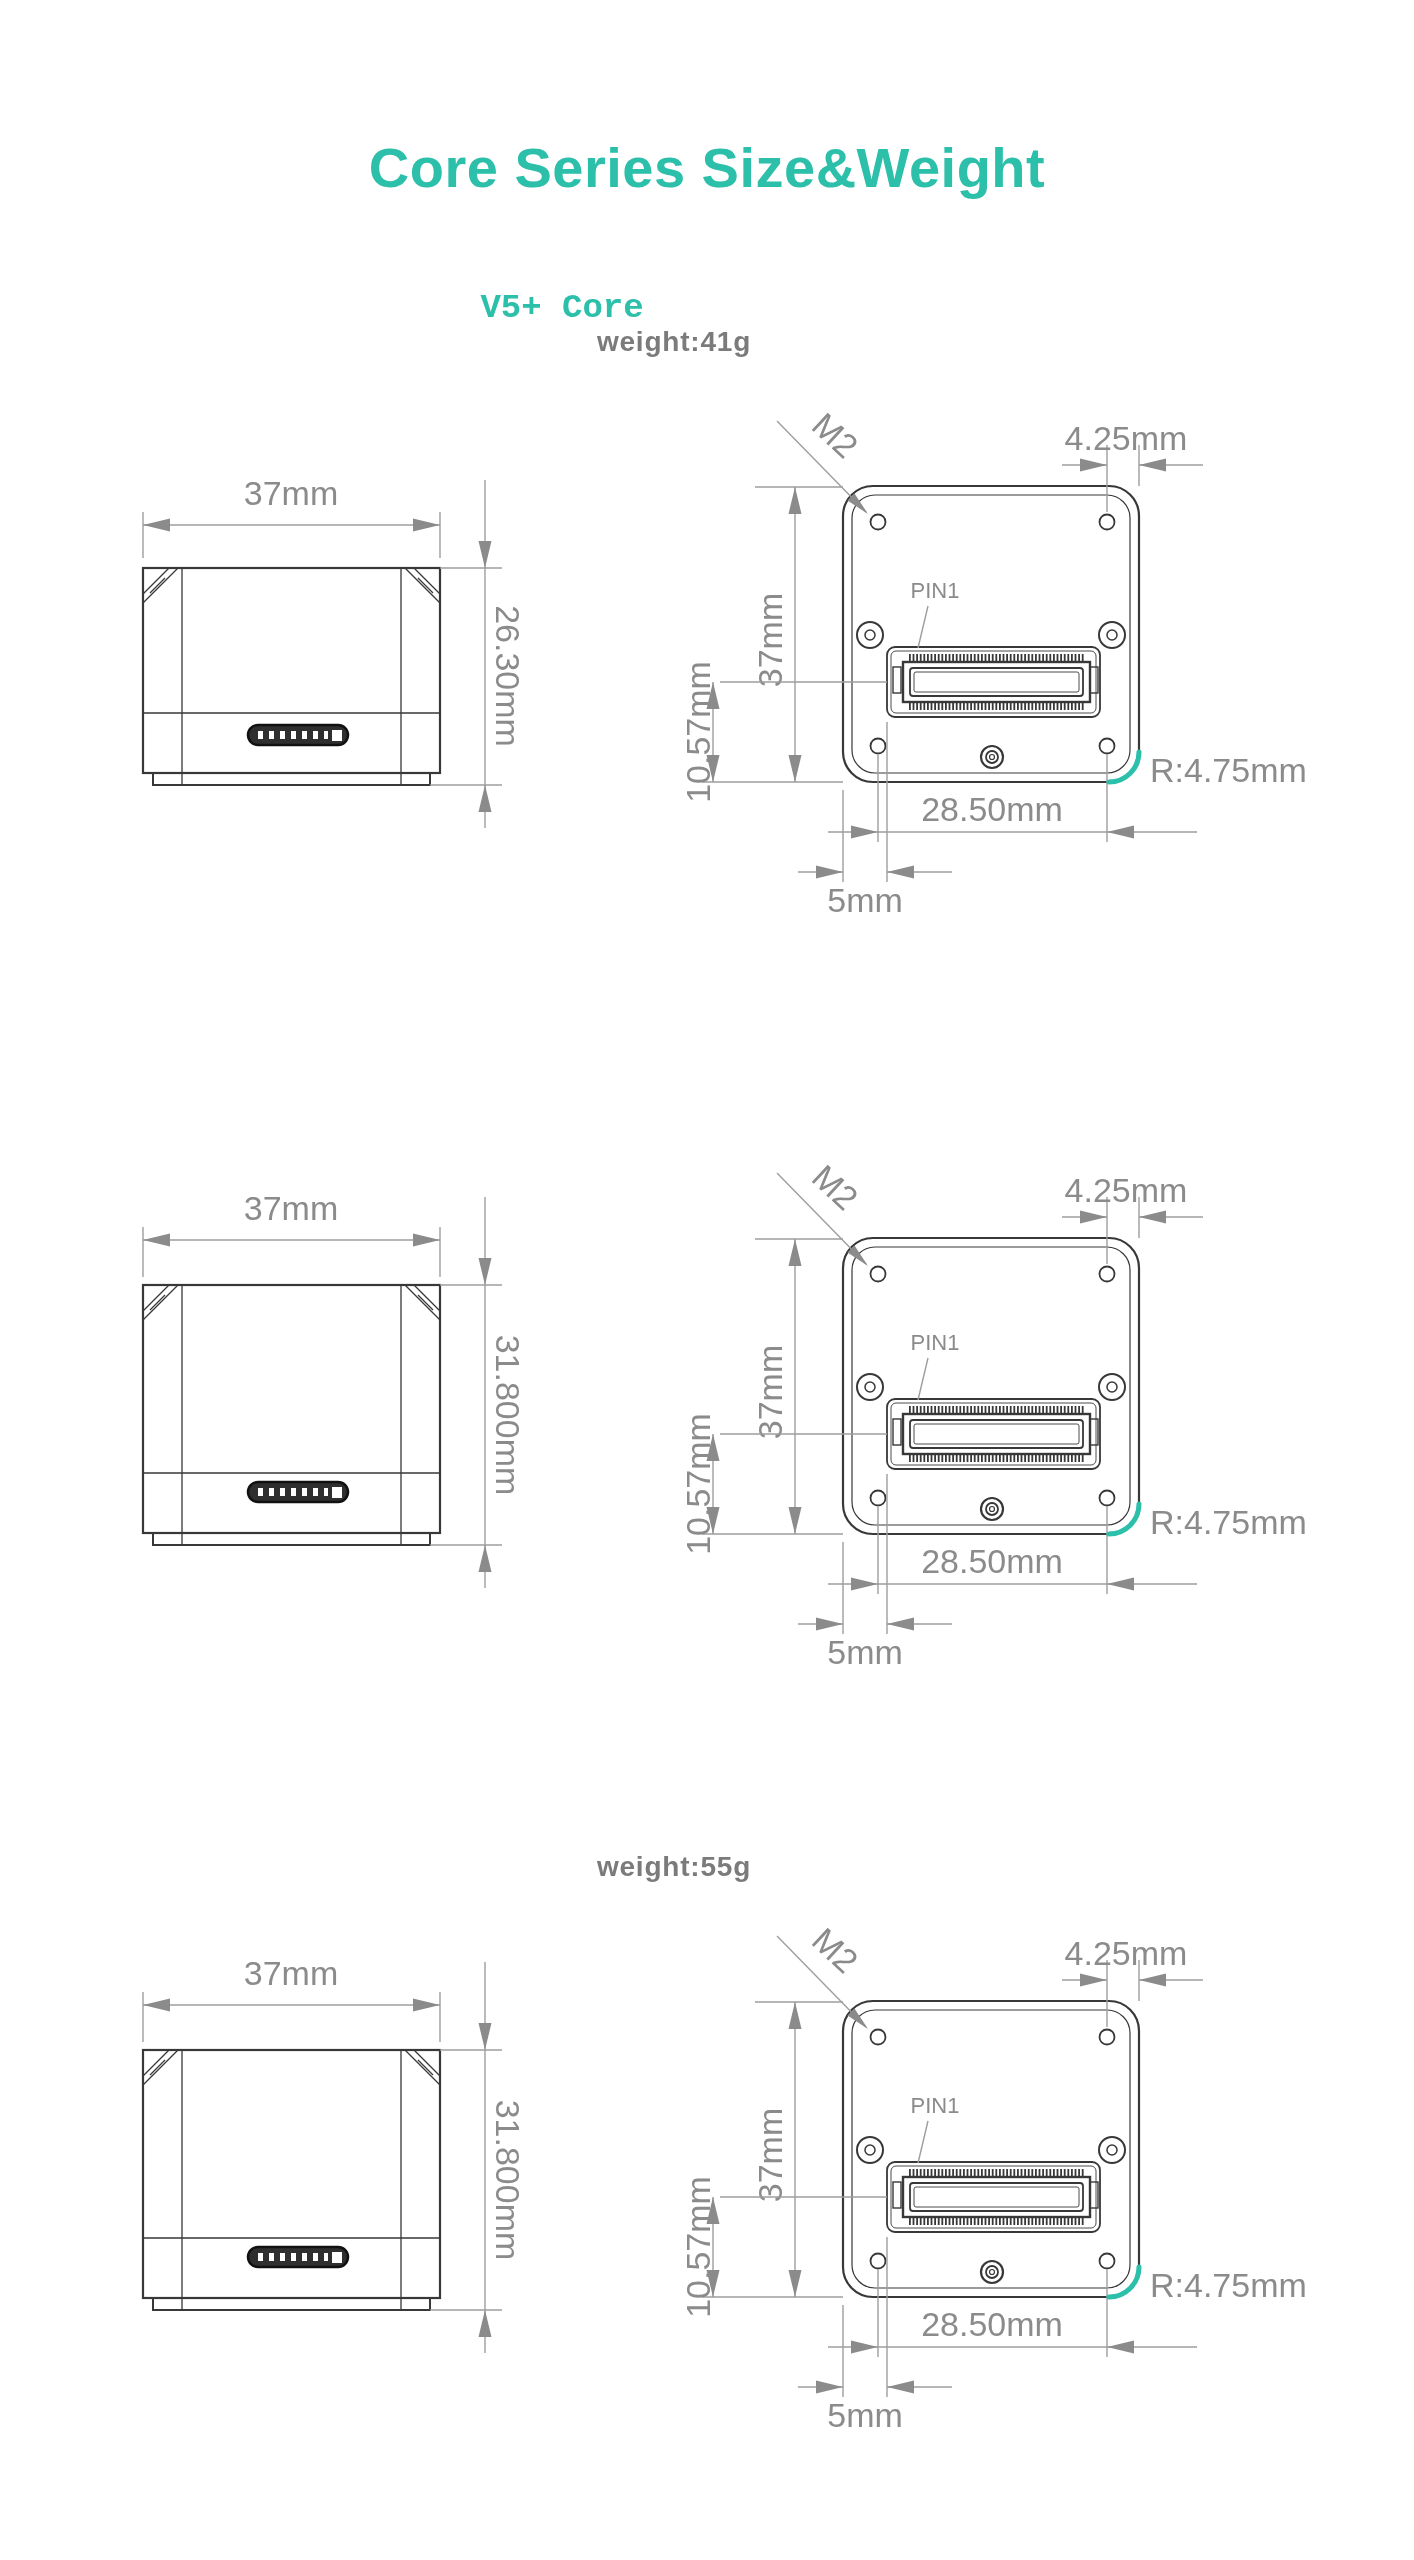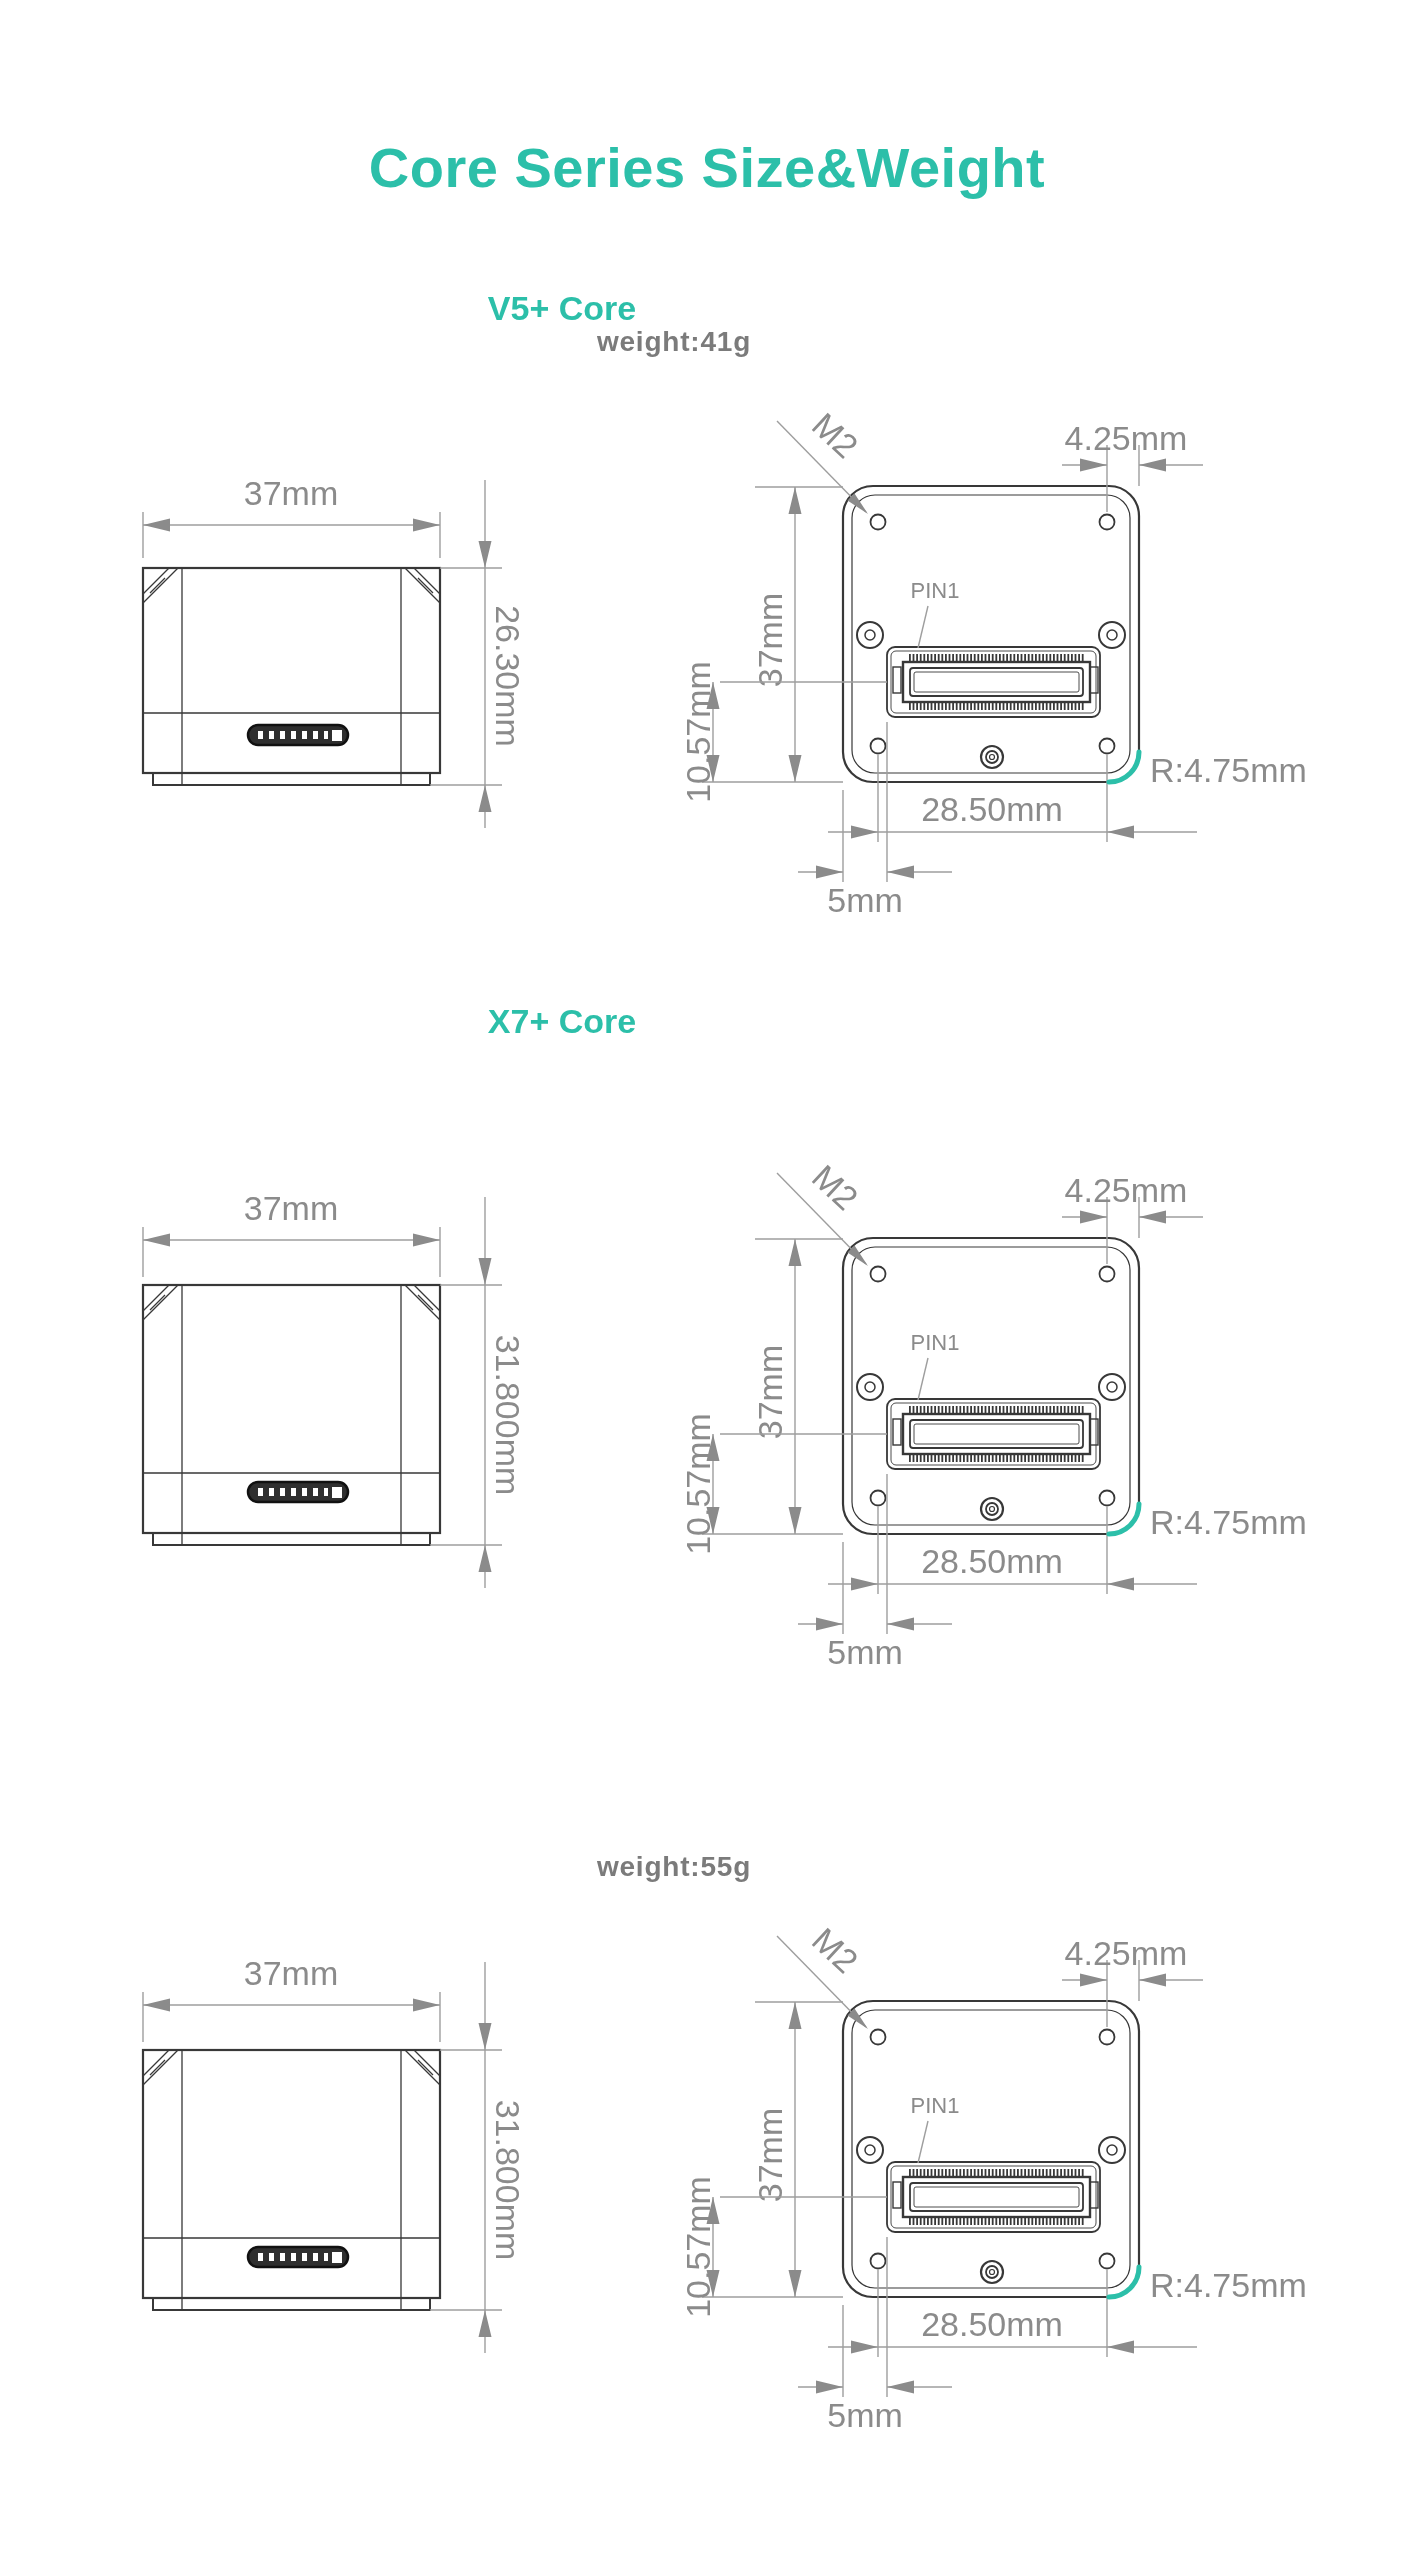--- a/index.html
+++ b/index.html
@@ -6,21 +6,21 @@
   .canvas{
     position:relative;width:1414px;height:2560px;background:#ffffff;
     font-family:"Liberation Sans", sans-serif;overflow:hidden;
   }
   .page-title{
     position:absolute;left:0;top:140px;width:1414px;text-align:center;
     font-size:56px;line-height:56px;font-weight:600;color:#2cbfa9;letter-spacing:0.5px;
   }
   .sec-heading{
     position:absolute;left:0;width:1124px;text-align:center;
-    font-size:34px;line-height:36px;font-weight:600;color:#2cbfa9;
+    font-size:34px;line-height:36px;font-weight:600;color:#2cbfa9;font-family:Liberation Mono, monospace;
   }
   .sec-weight{
     position:absolute;left:0;width:1348px;text-align:center;
     font-size:28px;line-height:30px;font-weight:600;color:#7b7b7b;letter-spacing:0.8px;
   }
   .h1{top:290px}.w1{top:327px}
   .h2{top:1003px}.w2{top:1057px}
   .h3{top:1803px}.w3{top:1852px}
   svg{position:absolute;overflow:visible;}
   .sideS1{left:90px;top:450px;}
@@ -131,21 +131,20 @@
       <path class="dim" d="M 183 390 V 482 M 227 322 V 482 M 138 472 H 183 M 227 472 H 292"></path>
       <path class="arr" d="M 183 472 L 156 465.5 V 478.5 Z M 227 472 L 254 465.5 V 478.5 Z"></path>
       <text x="205" y="512" text-anchor="middle">5mm</text>
     </g>
     <g>
       <path class="teal-arc" d="M 479 352 A 30 30 0 0 1 449 382"></path>
       <text x="490" y="382">R:4.75mm</text>
     </g>
   </svg>
 
-  <div class="sec-heading h2">X7+ Core</div>
 
   <svg class="sideS2" width="450" height="430" viewBox="0 0 450 430">
     <g class="dev">
       <rect x="53" y="120" width="297" height="248" stroke-width="2.2"></rect>
       <path d="M 63 368 V 380 H 340 V 368" stroke-width="2"></path>
       <path d="M 92 120 V 380 M 311 120 V 380 M 53 308 H 350" stroke-width="1.3"></path>
       <path d="M 53 146 L 79 120 M 53 155 L 88 120 M 60 145 L 75 130" stroke-width="1.3"></path>
       <path d="M 350 146 L 324 120 M 350 155 L 315 120 M 343 145 L 328 130" stroke-width="1.3"></path>
     </g>
     <g>

